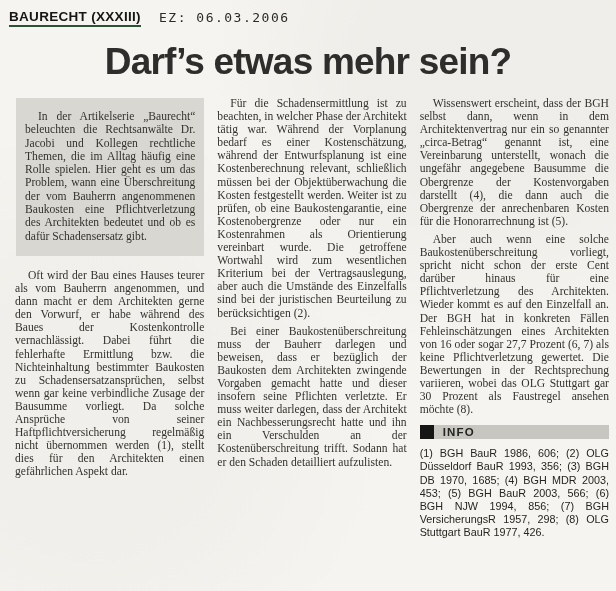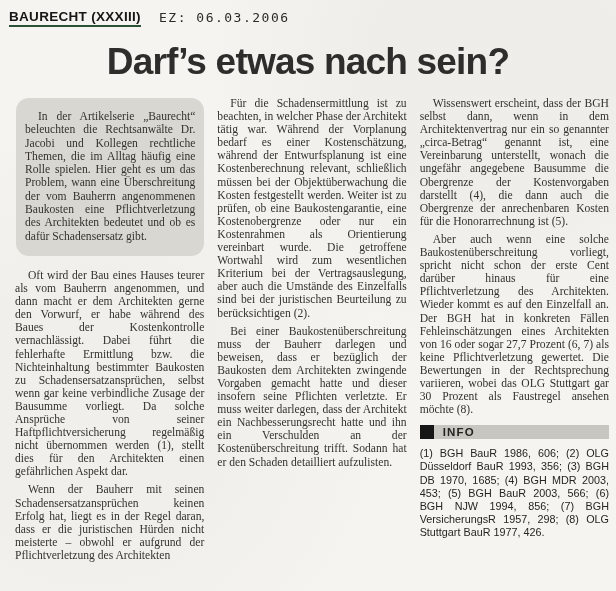--- a/index.html
+++ b/index.html
@@ -34,21 +34,21 @@
     position:absolute; top:97px; left:15px; width:594px;
     display:flex; gap:13px;
   }
   .col{
     flex:1 1 0; min-width:0;
     font-family:"Liberation Serif",serif; font-size:11.6px; line-height:13.1px;
     text-align:justify; color:var(--ink);
   }
   .para{margin:0 0 5px; text-indent:13px;}
   .intro-box{
-    background:var(--box-bg); padding:12px 9px 13px; margin:1px 0 13px 1px;border-radius:13px;
+    background:var(--box-bg); padding:12px 9px 13px; margin:1px 0 13px 1px;
   }
   .intro-box .para{margin:0; line-height:13.3px;}
   .closing-sig{float:right; text-indent:0;}
   .info-bar{
     margin-top:9px; height:14px; background:var(--bar-bg);
     display:flex; align-items:flex-end;
   }
   .info-sq{width:14px; height:14px; background:#161616; flex:0 0 auto;}
   .info-label{
     font-family:"Liberation Sans",sans-serif; font-weight:bold; font-size:11.5px;
@@ -60,31 +60,30 @@
   }
 </style>
 </head>
 <body>
 
 <div class="page">
 
   <span class="kicker">BAURECHT (XXXIII)</span>
   <span class="date">EZ: 06.03.2006</span>
 
-  <h1 class="title">Darf’s etwas nach sein?</h1>
+  <h1 class="title">Darf’s etwas mehr sein?</h1>
 
   <div class="cols">
 
     <div class="col">
       <div class="intro-box">
         <p class="para">In der Artikelserie „Baurecht“ beleuchten die Rechtsanwälte Dr. Jacobi und Kollegen rechtliche Themen, die im Alltag häufig eine Rolle spielen. Hier geht es um das Problem, wann eine Überschreitung der vom Bauherrn angenommenen Baukosten eine Pflichtverletzung des Architekten bedeutet und ob es dafür Schadensersatz gibt.</p>
       </div>
       <div>
           <p class="para">Oft wird der Bau eines Hauses teurer als vom Bauherrn angenommen, und dann macht er dem Architekten gerne den Vorwurf, er habe während des Baues der Kostenkontrolle vernachlässigt. Dabei führt die fehlerhafte Ermittlung bzw. die Nichteinhaltung bestimmter Baukosten zu Schadensersatzansprüchen, selbst wenn gar keine verbindliche Zusage der Bausumme vorliegt. Da solche Ansprüche von seiner Haftpflichtversicherung regelmäßig nicht übernommen werden (1), stellt dies für den Architekten einen gefährlichen Aspekt dar.</p>
-          <p class="para">Wenn der Bauherr mit seinen Schadensersatzansprüchen keinen Erfolg hat, liegt es in der Regel daran, dass er die juristischen Hürden nicht meisterte – obwohl er aufgrund der Pflichtverletzung des Architekten</p>
         </div>
     </div>
 
     <div class="col">
       <div>
           <p class="para">Für die Schadensermittlung ist zu beachten, in welcher Phase der Architekt tätig war. Während der Vorplanung bedarf es einer Kostenschätzung, während der Entwurfsplanung ist eine Kostenberechnung relevant, schließlich müssen bei der Objektüberwachung die Kosten festgestellt werden. Weiter ist zu prüfen, ob eine Baukostengarantie, eine Kostenobergrenze oder nur ein Kostenrahmen als Orientierung vereinbart wurde. Die getroffene Wortwahl wird zum wesentlichen Kriterium bei der Vertragsauslegung, aber auch die Umstände des Einzelfalls sind bei der juristischen Beurteilung zu berücksichtigen (2).</p>
           <p class="para">Bei einer Baukostenüberschreitung muss der Bauherr darlegen und beweisen, dass er bezüglich der Baukosten dem Architekten zwingende Vorgaben gemacht hatte und dieser insofern seine Pflichten verletzte. Er muss weiter darlegen, dass der Architekt ein Nachbesserungsrecht hatte und ihn ein Verschulden an der Kostenüberschreitung trifft. Sodann hat er den Schaden detailliert aufzulisten.</p>
         </div>
     </div>
 

